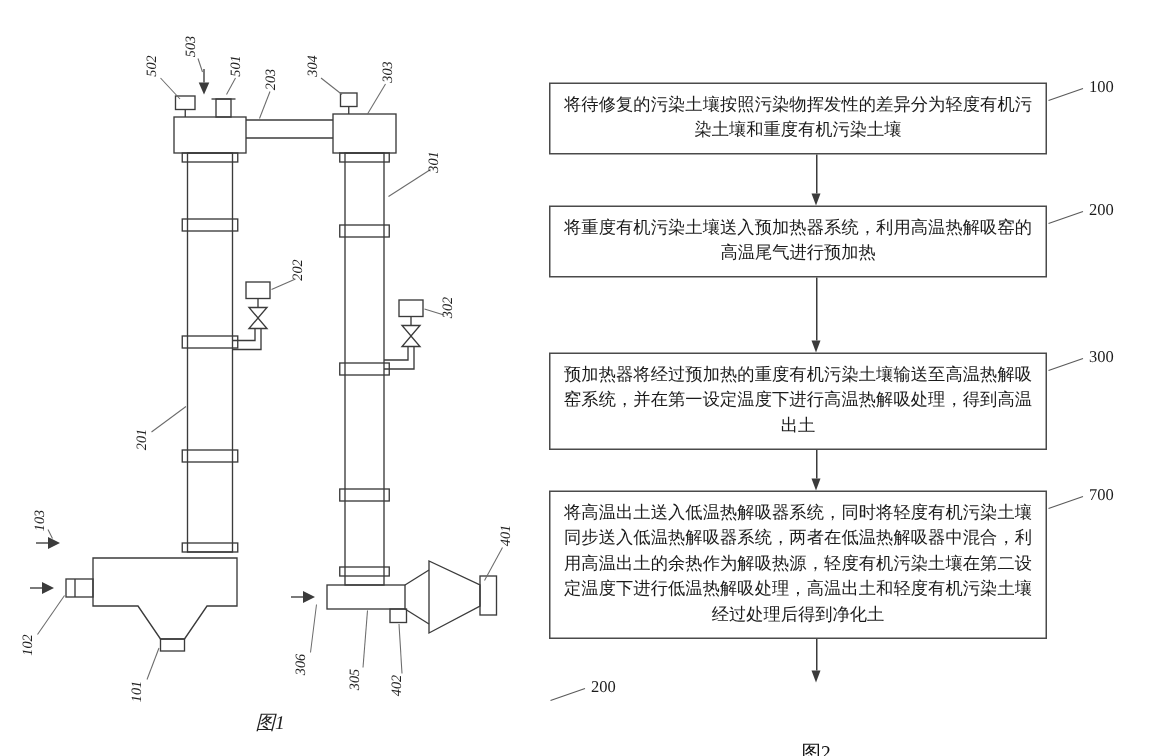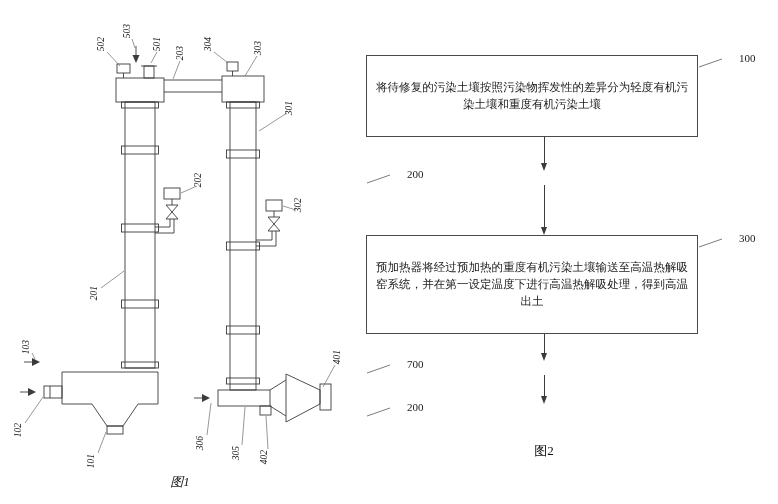--- a/index.html
+++ b/index.html
@@ -14,26 +14,26 @@
   svg text { font-family:"Liberation Serif","DejaVu Serif",serif; fill:#222; }
   svg .lbl { font-size:9.5px; }
   svg .cap { font-size:13px; }
 
   
   .fig2 { position:absolute; left:366px; top:0; width:410px; }
   .flow { display:flex; flex-direction:column; padding-top:55px; }
   .step-row { display:flex; align-items:flex-start; }
   .step-box {
     box-sizing:border-box; width:332px; border:1px solid #4a4a4a;
-    padding:23px 9px; font-size:11.5px; line-height:17px;
+    padding:6px 9px; font-size:11.5px; line-height:17px;
     text-align:justify; text-align-last:center; color:#1b1b1b;
   }
   .ref-wrap { display:flex; align-items:flex-start; margin-top:-3px; }
   .ref-wrap svg { display:block; margin-top:3px; }
-  .ref-num { font-size:11px; margin-left:15px; color:#1b1b1b;font-family:Liberation Serif, serif; }
+  .ref-num { font-size:11px; margin-left:2px; color:#1b1b1b;font-family:Liberation Serif, serif; }
   .down-arrow { width:356px; display:flex; flex-direction:column; align-items:center; }
   .down-arrow .shaft { width:1px; background:#3b3b3b; flex:1; }
   .down-arrow .head {
     width:0; height:0;
     border-left:3.5px solid transparent; border-right:3.5px solid transparent;
     border-top:8px solid #3b3b3b;
   }
   .a1 { height:34px; } .a2 { height:50px; } .a3 { height:27px; } .a4 { height:29px; }
   .caption2 { width:356px; text-align:center; font-size:13px; margin-top:24px; color:#111; }
 </style>
@@ -176,20 +176,21 @@
             </svg>
           <span class="ref-num">100</span>
         </div>
       </div>
       <div class="down-arrow a1">
           <span class="shaft"></span>
           <span class="head"></span>
         </div>
 
       <div class="step-row">
+        <div class="step-box">将重度有机污染土壤送入预加热器系统，利用高温热解吸窑的高温尾气进行预加热</div>
         <div class="ref-wrap">
           <svg width="26" height="14">
               <path d="M1,12 L24,4" stroke="#5a5a5a" stroke-width="0.8" fill="none"></path>
             </svg>
           <span class="ref-num">200</span>
         </div>
       </div>
       <div class="down-arrow a2">
           <span class="shaft"></span>
           <span class="head"></span>
@@ -203,20 +204,21 @@
             </svg>
           <span class="ref-num">300</span>
         </div>
       </div>
       <div class="down-arrow a3">
           <span class="shaft"></span>
           <span class="head"></span>
         </div>
 
       <div class="step-row">
+        <div class="step-box">将高温出土送入低温热解吸器系统，同时将轻度有机污染土壤同步送入低温热解吸器系统，两者在低温热解吸器中混合，利用高温出土的余热作为解吸热源，轻度有机污染土壤在第二设定温度下进行低温热解吸处理，高温出土和轻度有机污染土壤经过处理后得到净化土</div>
         <div class="ref-wrap">
           <svg width="26" height="14">
               <path d="M1,12 L24,4" stroke="#5a5a5a" stroke-width="0.8" fill="none"></path>
             </svg>
           <span class="ref-num">700</span>
         </div>
       </div>
       <div class="down-arrow a4">
           <span class="shaft"></span>
           <span class="head"></span>

